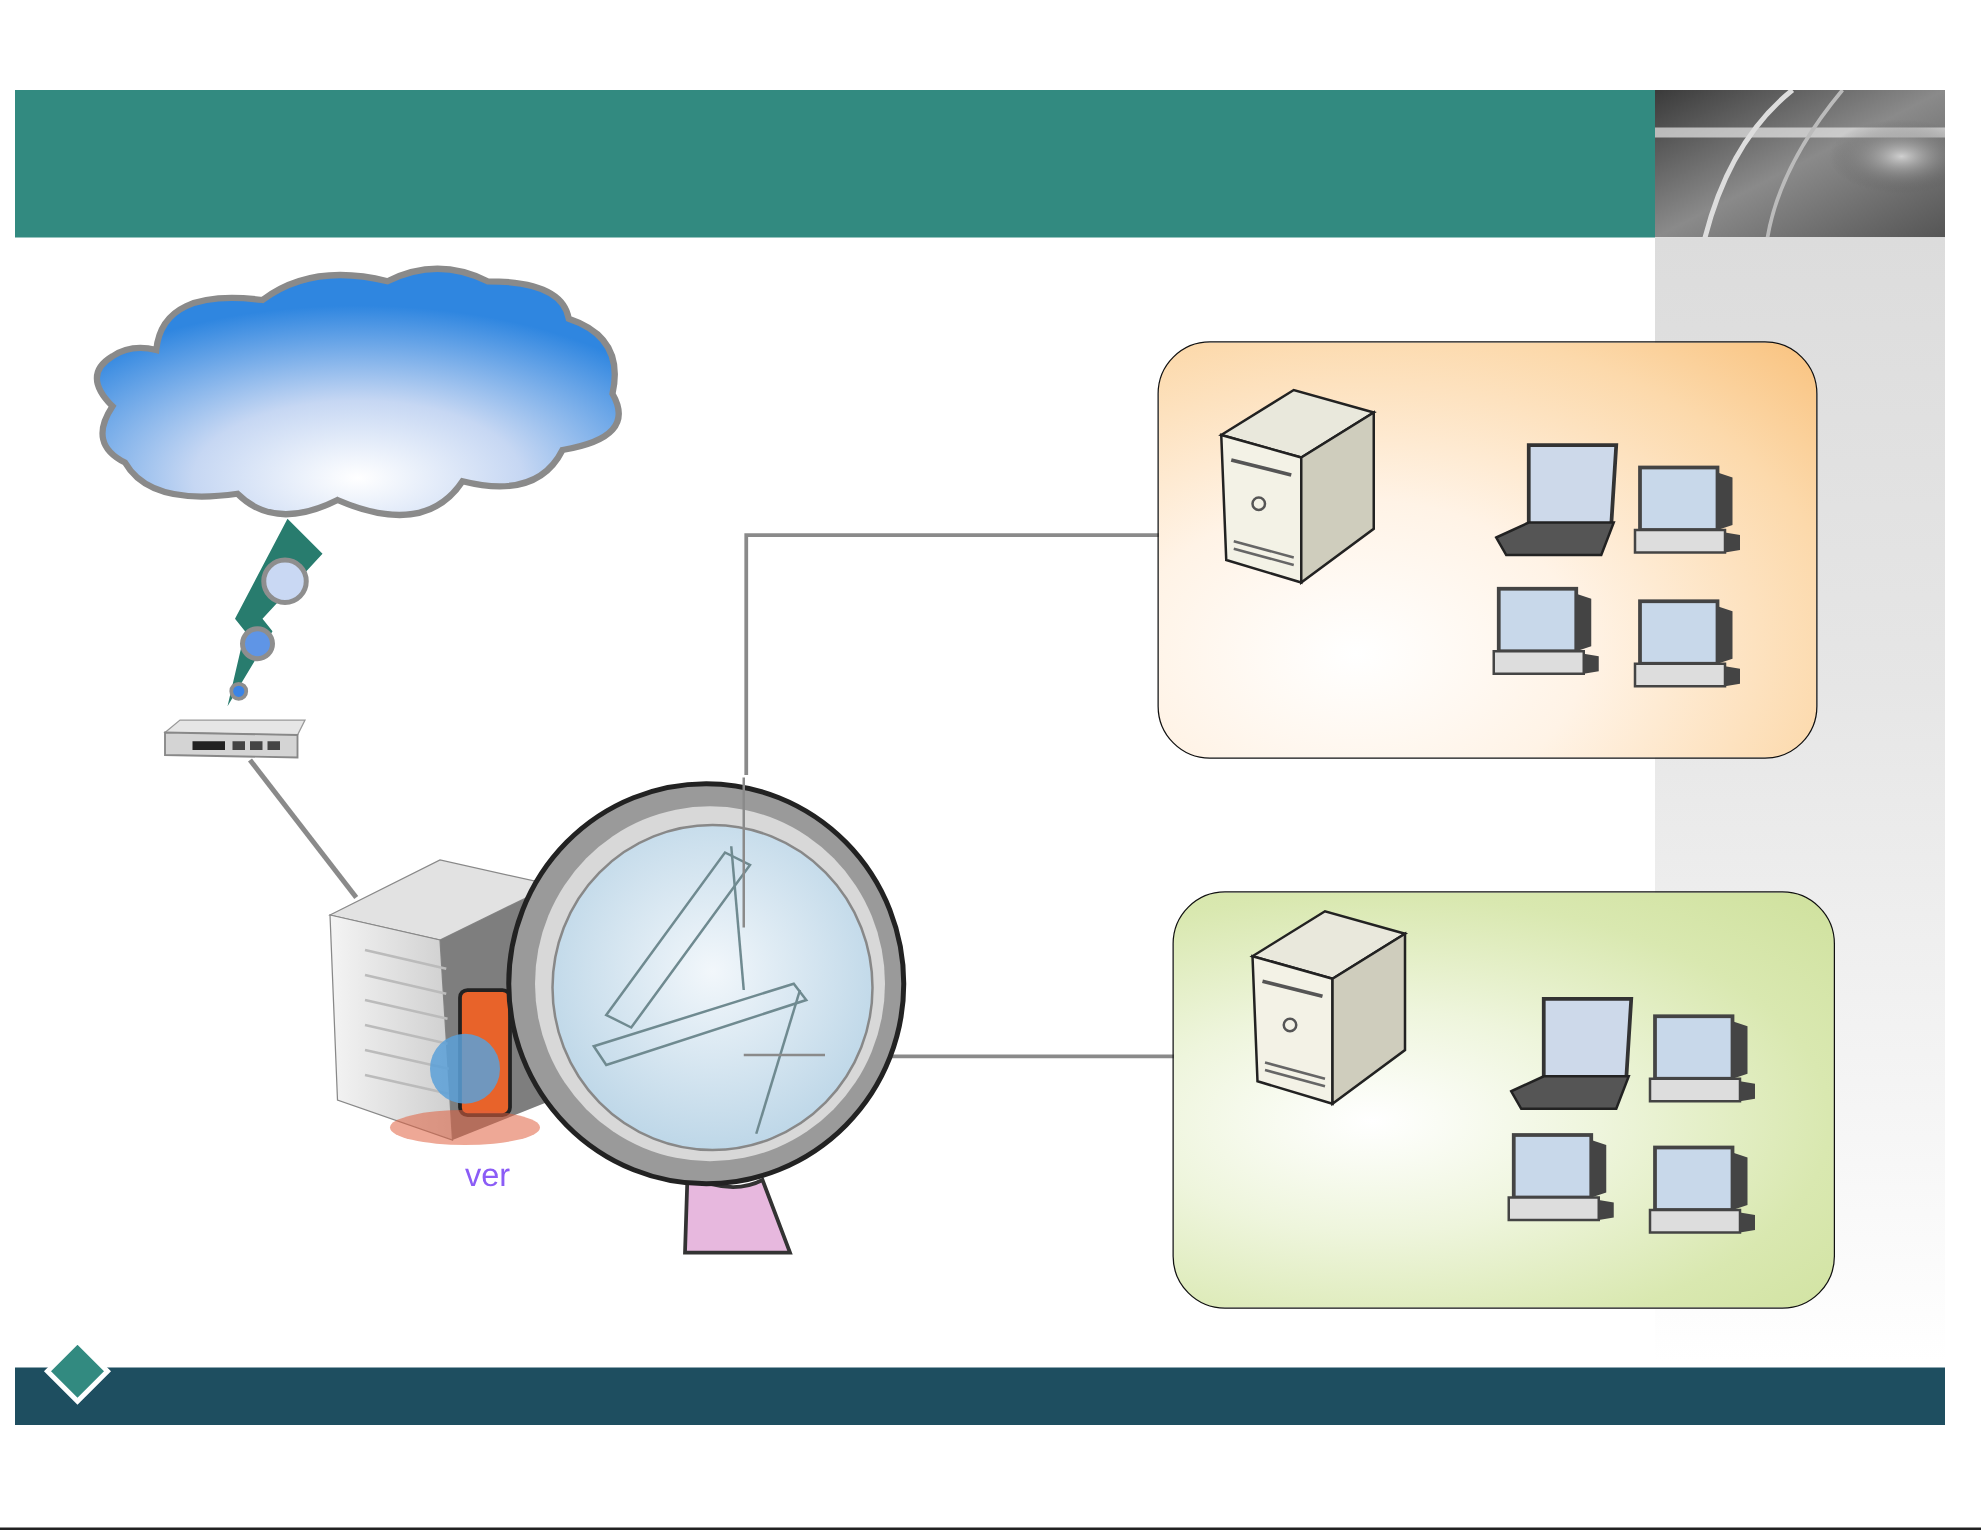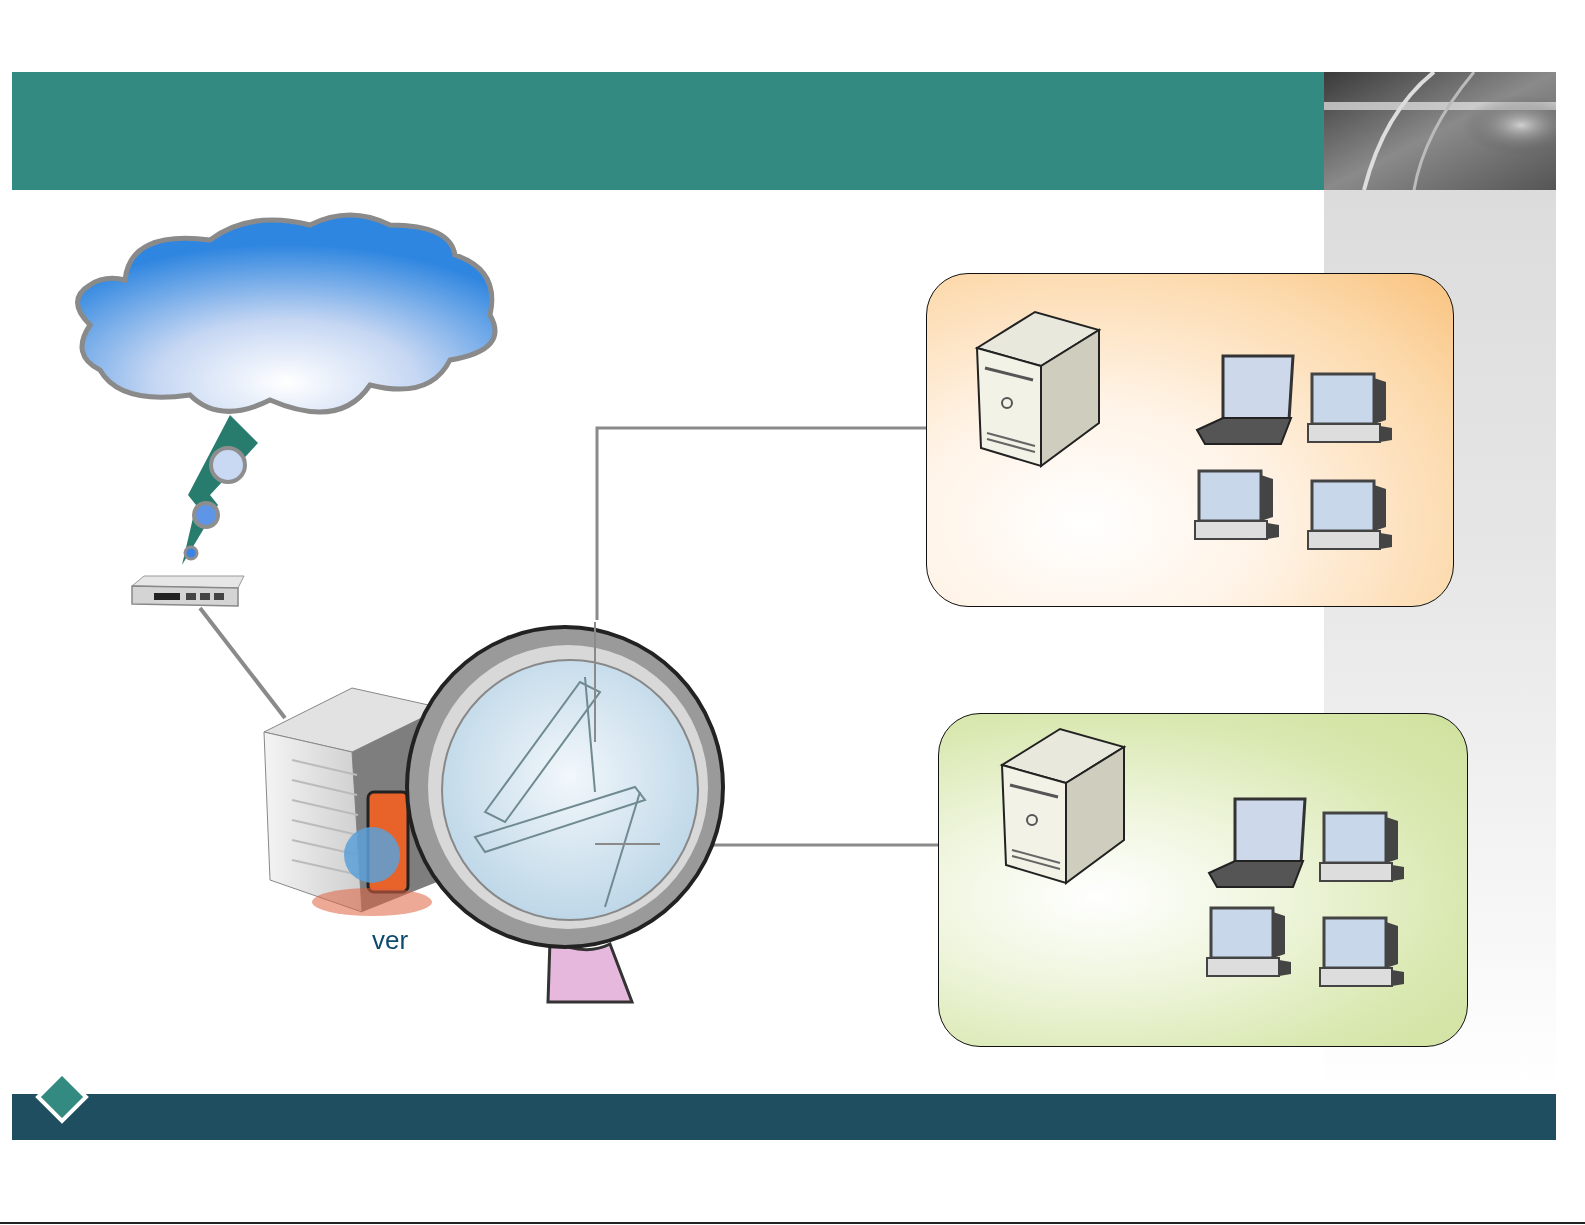--- a/index.html
+++ b/index.html
@@ -10,21 +10,21 @@
   #side-panel { left:1324px; top:190px; width:232px; height:900px;
     background:linear-gradient(to bottom,#dcdcdc 0%,#e6e6e6 40%,#f6f6f6 80%,#ffffff 100%); }
   #footer-bar { left:12px; top:1094px; width:1544px; height:46px; background:#1e4e60; }
   #footer-diamond { left:36px; top:1071px; width:46px; height:46px; }
   #bottom-rule { left:0; top:1222px; width:1585px; height:2px; background:#222; }
   .net-box { border:1.5px solid #111; border-radius:42px; }
   #network-box-orange { left:926px; top:273px; width:526px; height:332px;
     background:radial-gradient(ellipse at 30% 75%,#ffffff 0%,#fff3e6 35%,#fcd9ab 75%,#f9c27e 100%); }
   #network-box-green { left:938px; top:713px; width:528px; height:332px;
     background:radial-gradient(ellipse at 30% 55%,#ffffff 0%,#eef5dc 35%,#d9e8b0 70%,#cfe19d 100%); }
-  #server-label { left:372px; top:925px; font-size:26px; color:#0c4a6e; }
+  #server-label { left:372px; top:925px; font-size:26px; color:#8b5cf6; }
   svg { position:absolute; overflow:visible; }
 </style>
 </head>
 <body>
 
 <div id="header-bar" class="abs"></div>
 <div id="header-image" class="abs">
   <svg width="232" height="118" viewBox="0 0 232 118">
     <defs>
       <linearGradient id="hg" x1="0" y1="0" x2="1" y2="1">

